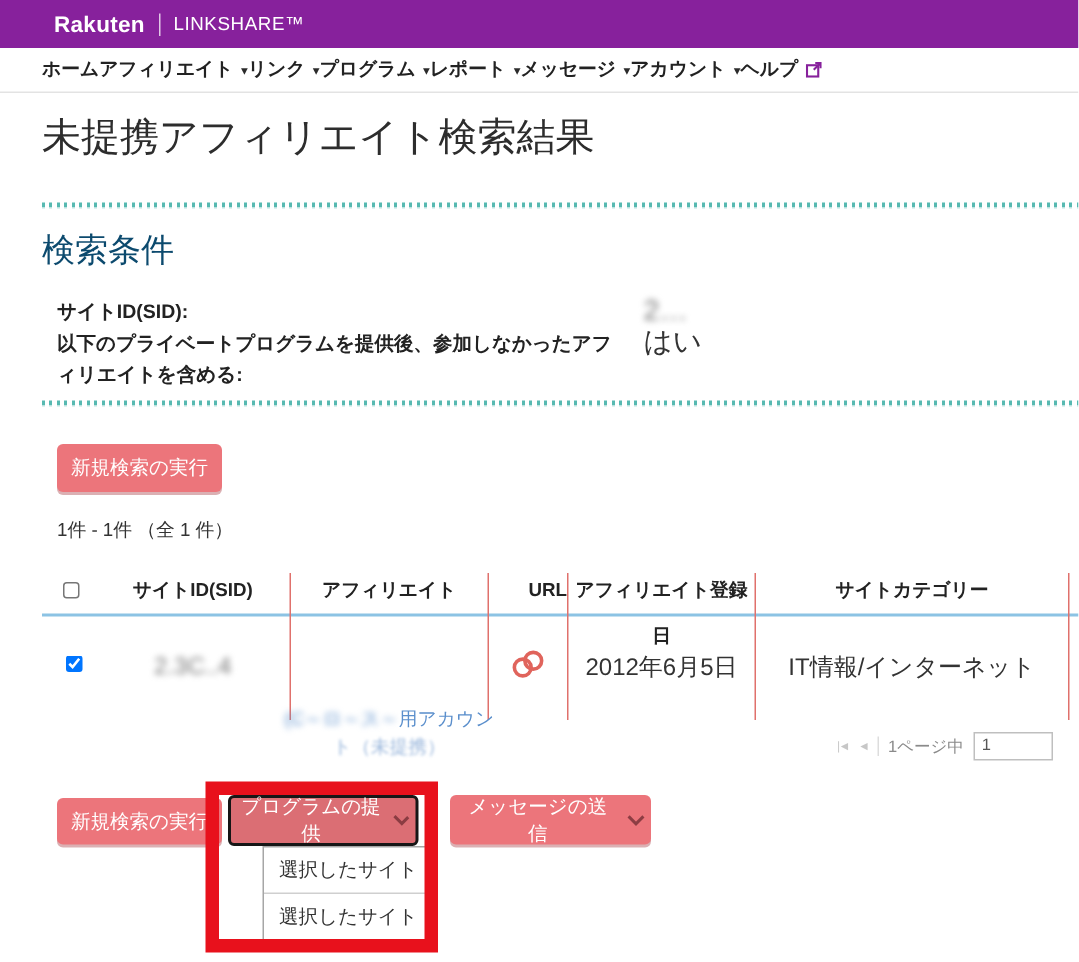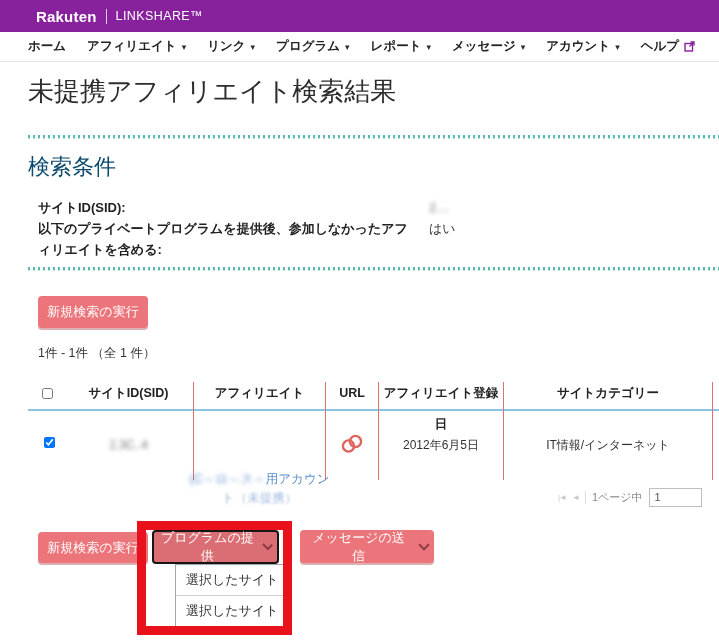--- a/index.html
+++ b/index.html
@@ -9,41 +9,41 @@
   
   .topbar{position:absolute;left:0;top:0;width:719px;height:32px;background:#87219c;}
   .logo{position:absolute;left:36px;top:0;height:32px;display:flex;align-items:center;color:#fff;}
   .logo-rakuten{font-weight:bold;font-size:15px;letter-spacing:.2px;}
   .logo-sep{width:1px;height:15px;background:rgba(255,255,255,.75);margin:0 9px;}
   .logo-product{font-size:12.5px;letter-spacing:.4px;}
 
   
   .nav{position:absolute;left:0;top:32px;width:719px;height:30px;background:#fff;
        border-bottom:1px solid #e3e3e3;display:flex;align-items:center;padding-left:28px;
-       box-sizing:border-box;gap:21px;}
+       box-sizing:border-box;}
   .nav-item{font-size:12.5px;font-weight:bold;color:#222;display:flex;align-items:center;gap:5px;
             white-space:nowrap;cursor:pointer;}
   .nav-caret::after{content:"▾";font-size:9px;color:#2b2b2b;position:relative;top:-1px;}
   .ext-icon{display:inline-block;position:relative;top:1px;}
 
   .page-title{position:absolute;left:28px;top:74px;font-size:26px;font-weight:400;color:#2d2d2d;}
 
   .dotted{position:absolute;left:28px;width:691px;height:4px;
     background:
       repeating-linear-gradient(90deg,#57b9b1 0 2px,transparent 2px 5px) top/100% 3px no-repeat,
       repeating-linear-gradient(90deg,rgba(87,185,177,.4) 0 2px,transparent 2px 5px) bottom/100% 1px no-repeat;}
   .dotted-1{top:135px;}
   .dotted-2{top:267px;}
 
   .section-heading{position:absolute;left:28px;top:152px;font-size:22px;font-weight:400;color:#0c4a6e;}
 
   .crit-label{position:absolute;left:38px;font-size:13px;font-weight:bold;color:#222;line-height:21px;}
   .crit-label-1{top:197px;}
   .crit-label-2{top:218px;width:374px;}
-  .crit-value{position:absolute;left:429px;font-size:13px;color:#333;line-height:21px;}
+  .crit-value{position:absolute;left:429px;font-size:19px;color:#333;line-height:21px;}
   .crit-value-1{top:197px;}
   .crit-value-2{top:218px;}
   .redacted{filter:blur(2px);color:#777;}
 
   .btn{position:absolute;background:#ec757b;color:#fff;border:none;border-radius:4px;
        font-size:13px;font-family:inherit;display:flex;align-items:center;justify-content:center;
        box-shadow:0 2px 0 rgba(176,80,86,.45);cursor:pointer;}
   .btn-search-top{left:38px;top:296px;width:110px;height:32px;}
   .btn-search-bottom{left:38px;top:532px;width:110px;height:31px;}
   .btn-offer{left:152px;top:530px;width:127px;height:34px;background:#db6e74;
@@ -53,33 +53,33 @@
         border-bottom:2px solid rgba(125,52,58,.85);transform:rotate(-45deg);
         margin-left:9px;margin-top:-4px;}
 
   .count-text{position:absolute;left:38px;top:345px;font-size:12.5px;color:#333;}
 
   
   .th{position:absolute;top:378px;height:31px;line-height:31px;font-size:12.5px;font-weight:bold;
       color:#222;text-align:center;}
   .th-sid{left:64px;width:129px;}
   .th-aff{left:194px;width:131px;}
-  .th-url{left:326px;width:52px;}
+  .th-url{left:326px;width:52px;text-align:right;}
   .th-date{left:379px;width:124px;}
   .th-cat{left:504px;width:208px;}
   .thead-underline{position:absolute;left:28px;top:409px;width:691px;height:2px;background:#8cc3e4;}
   .col-div{position:absolute;top:382px;width:1px;height:98px;background:#e0716c;}
   .cd-1{left:193px;}.cd-2{left:325px;}.cd-3{left:378px;}.cd-4{left:503px;}.cd-5{left:712px;}
 
   .cb{width:11px;height:11px;margin:0;}
   .cb-head{position:absolute;left:42px;top:388px;}
   .cb-row{position:absolute;left:44px;top:437px;}
 
   .td{position:absolute;top:410px;height:70px;display:flex;align-items:center;justify-content:center;
-      font-size:12px;color:#333;text-align:center;}
+      font-size:16px;color:#333;text-align:center;}
   .td-sid{left:64px;width:129px;}
   .td-aff{left:194px;width:131px;flex-direction:column;line-height:19px;font-size:12.5px;margin-top:44px;}
   .td-url{left:326px;width:52px;}
   .td-date{left:379px;width:124px;}
   .td-cat{left:504px;width:208px;}
   .aff-line1{color:#5b8fcc;white-space:nowrap;}
   .aff-blur{filter:blur(2px);}
   .aff-line2{color:#9db9dd;filter:blur(1px);}
 
   

